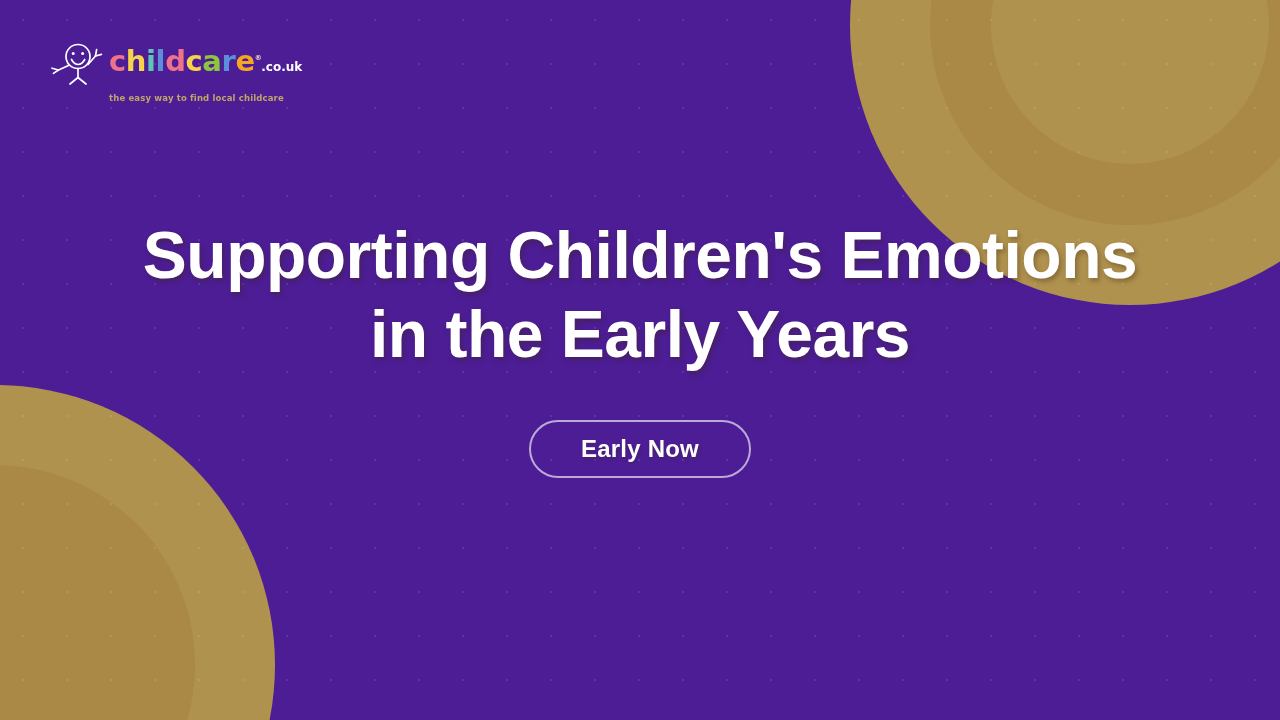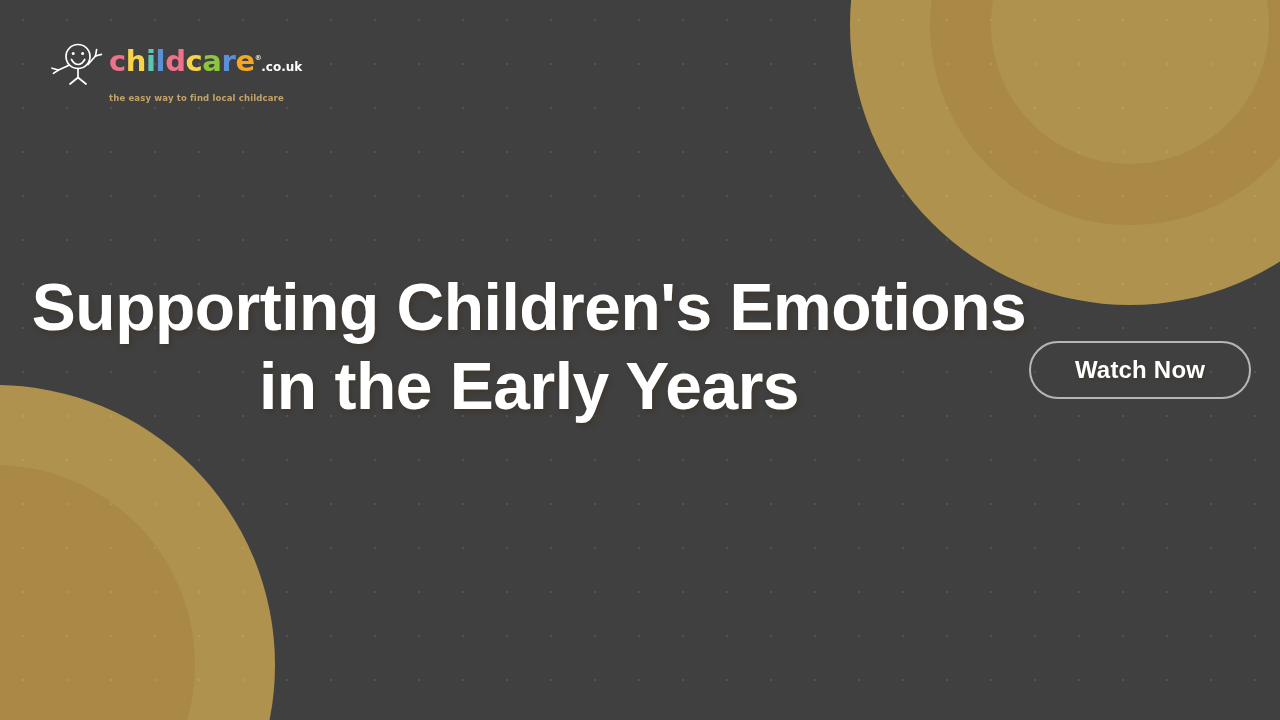--- a/index.html
+++ b/index.html
@@ -9,21 +9,21 @@
     width:1280px; height:720px;
     overflow:hidden;
     background:#a98945;
     font-family:"Liberation Sans", sans-serif;
   }
 
   
   .stage {
     position:relative;
     width:1280px; height:720px;
-    background:#404040;
+    background:#4c1d95;
     overflow:hidden;
   }
 
   
   .deco { position:absolute; border-radius:50%; pointer-events:none; }
 
   
   .deco-tr-outer {
     width:560px; height:560px;
     right:-130px; top:-255px;
@@ -107,21 +107,21 @@
     white-space:nowrap;
     font-family:"DejaVu Sans", sans-serif;
   }
 
   
   .hero {
     position:absolute;
     left:0; right:0;
     top:0; bottom:0;
     display:flex;
-    flex-direction:row;
+    flex-direction:column;
     align-items:center;
     justify-content:center;
     z-index:5;
     padding-bottom:26px;
   }
 
   .hero-title {
     max-width:1000px;
     text-align:center;
     color:#ffffff;
@@ -186,16 +186,16 @@
     <div class="logo-text">
       <div class="logo-word">
         <span><span style="color: rgb(240, 113, 138);">c</span><span style="color: rgb(246, 211, 74);">h</span><span style="color: rgb(94, 197, 182);">i</span><span style="color: rgb(91, 143, 214);">l</span><span style="color: rgb(240, 113, 138);">d</span><span style="color: rgb(246, 211, 74);">c</span><span style="color: rgb(140, 198, 63);">a</span><span style="color: rgb(91, 143, 214);">r</span><span style="color: rgb(245, 166, 35);">e</span></span><span class="logo-reg">®</span><span class="logo-tld">.co.uk</span>
       </div>
       <div class="logo-tagline">the easy way to find local childcare</div>
     </div>
   </div>
 
   <div class="hero">
     <h1 class="hero-title">Supporting Children's Emotions in the Early Years</h1>
-    <button class="hero-cta">Watch Now</button>
+    <button class="hero-cta">Early Now</button>
   </div>
 
 </div>
 
 </body></html>

